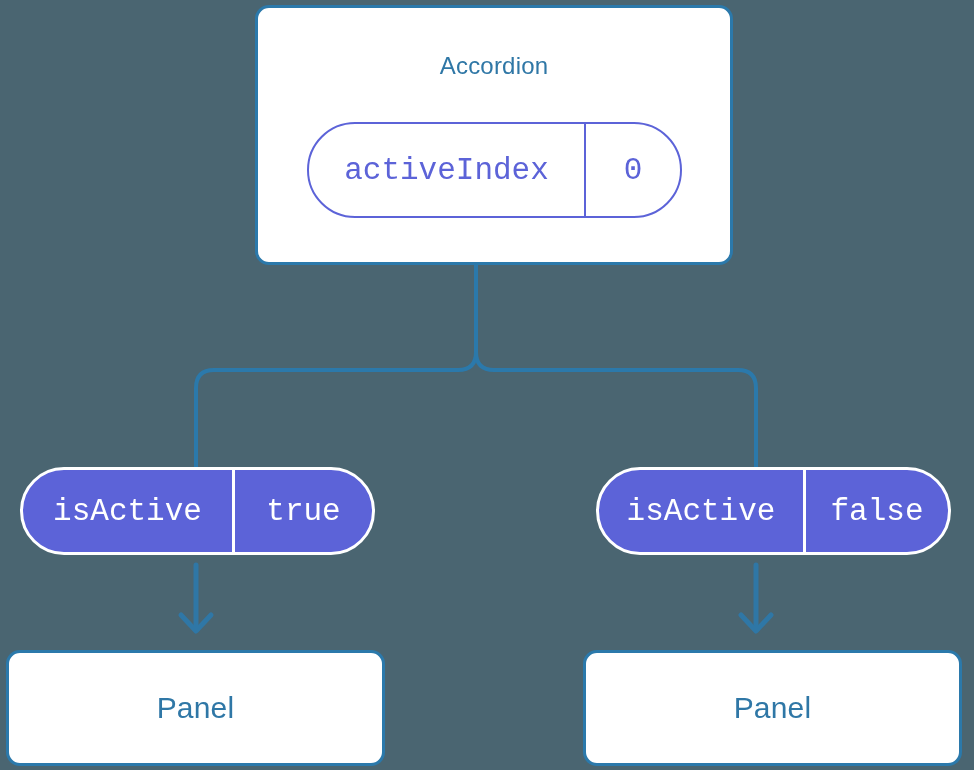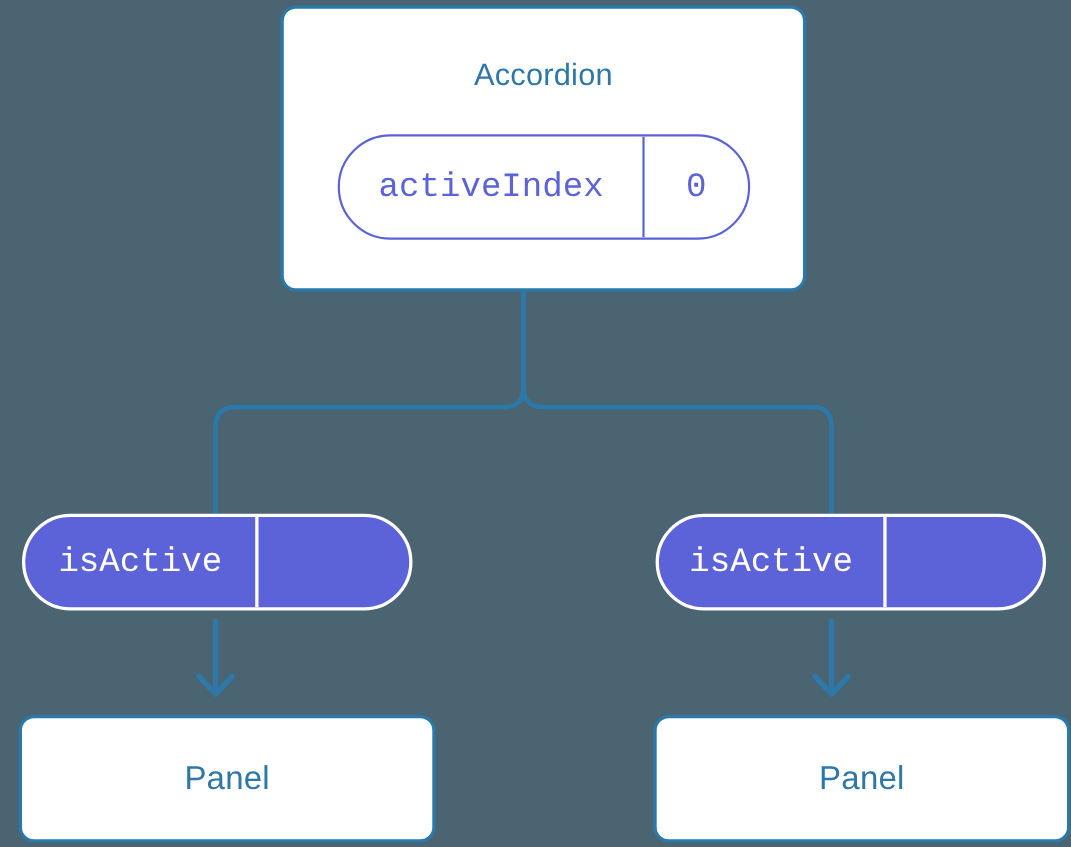--- a/index.html
+++ b/index.html
@@ -31,21 +31,21 @@
   .card {
     position: absolute;
     z-index: 2;
     background: #ffffff;
     border: 3px solid #2b79ab;
     border-radius: 14px;
     box-sizing: border-box;
   }
   .card-title {
     color: #2f77a6;
-    font-size: 28px;
+    font-size: 24px;
     font-weight: 400;
     letter-spacing: 0.2px;
     text-align: center;
     white-space: nowrap;
   }
 
   #accordion-card {
     left: 255px;
     top: 5px;
     width: 478px;
@@ -55,21 +55,20 @@
     margin-top: 44px;
   }
 
   .panel-card {
     width: 379px;
     height: 116px;
     top: 650px;
     display: flex;
     align-items: center;
     justify-content: center;
-    margin-left: 11px;
   }
   #panel-card-left  { left: 6px; }
   #panel-card-right { left: 583px; }
   .panel-card .card-title {
     margin: 0;
     font-size: 30px;
   }
 
   
   .pill {
@@ -165,24 +164,26 @@
     <div class="card-title">Accordion</div>
   </div>
 
   <div id="accordion-state" class="pill">
     <div class="pill-key">activeIndex</div>
     <div class="pill-val">0</div>
   </div>
 
   <div id="state-left" class="pill pill-filled">
     <div class="pill-key">isActive</div>
+    <div class="pill-val">true</div>
   </div>
 
   <div id="state-right" class="pill pill-filled">
     <div class="pill-key">isActive</div>
+    <div class="pill-val">false</div>
   </div>
 
   <div id="panel-card-left" class="card panel-card">
     <div class="card-title">Panel</div>
   </div>
 
   <div id="panel-card-right" class="card panel-card">
     <div class="card-title">Panel</div>
   </div>
 

